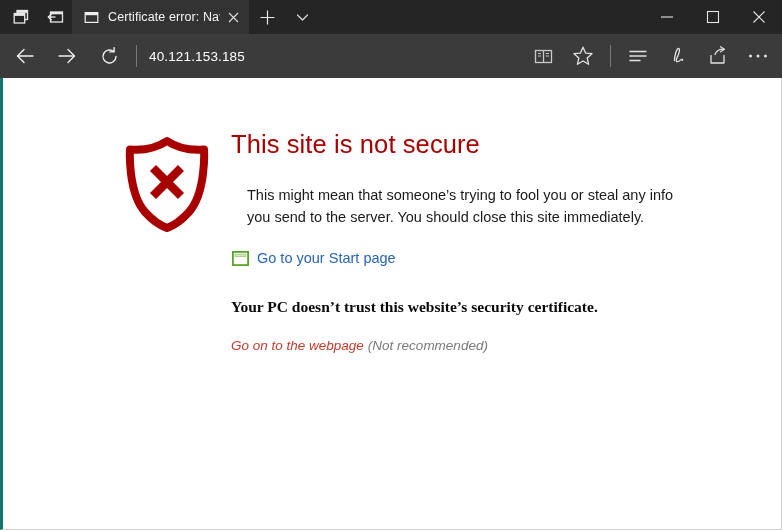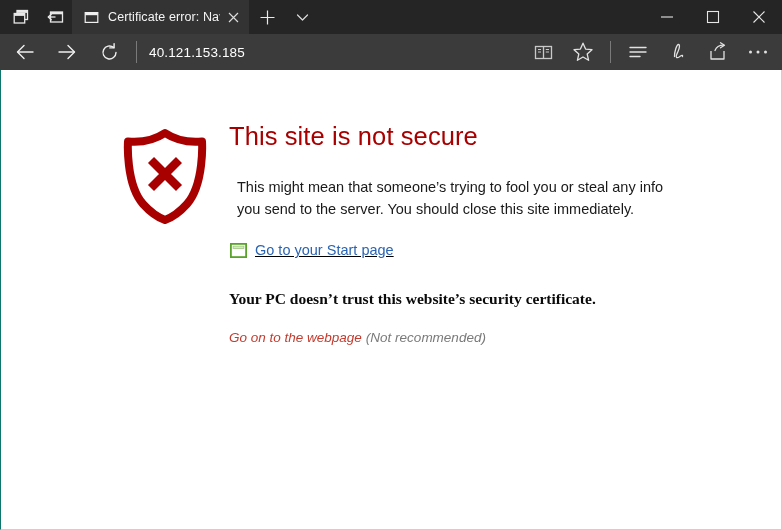--- a/index.html
+++ b/index.html
@@ -114,21 +114,21 @@
   .win-ctrl {
     width: 46px;
     display: flex;
     align-items: center;
     justify-content: center;
     color: #e6e6e6;
   }
 
   
   .nav-bar {
-    height: 36px;
+    height: 44px;
     background: #3b3b3b;
     display: flex;
     align-items: center;
     flex: 0 0 auto;
     padding: 0 4px;
     box-sizing: border-box;
   }
   .nav-btn {
     width: 42px;
     height: 40px;
@@ -175,21 +175,21 @@
     height: 22px;
     background: #7a7a7a;
     margin: 0 7px;
     flex: 0 0 auto;
   }
 
   
   .viewport {
     flex: 1 1 auto;
     background: #ffffff;
-    border-left: 1px solid #0f766e;
+    border-left: 3px solid #0f766e;
     border-right: 1px solid #cfcfcf;
     border-bottom: 1px solid #cfcfcf;
     box-sizing: border-box;
     position: relative;
     overflow: hidden;
   }
   .error-page {
     position: absolute;
     left: 0; top: 0; right: 0; bottom: 0;
     padding: 52px 0 0 0;
@@ -211,31 +211,30 @@
   }
   h1.error-title {
     margin: 0 0 26px 0;
     font-size: 25.5px;
     font-weight: normal;
     color: #a80000;
     letter-spacing: 0.1px;
     line-height: 1.15;
   }
   p.error-body {
-    margin: 0 0 22px 8px;
+    margin: 0 0 22px 16px;
     font-size: 14.5px;
     color: #1a1a1a;
     line-height: 1.48;
     max-width: 450px;
   }
   .start-link-row {
     display: flex;
     align-items: flex-end;
     margin: 0 0 30px 0;
-    text-decoration: underline;
   }
   .start-link-icon {
     width: 18px;
     height: 16px;
     flex: 0 0 auto;
     margin-right: 8px;
     display: flex;
     align-items: center;
     justify-content: center;
   }

